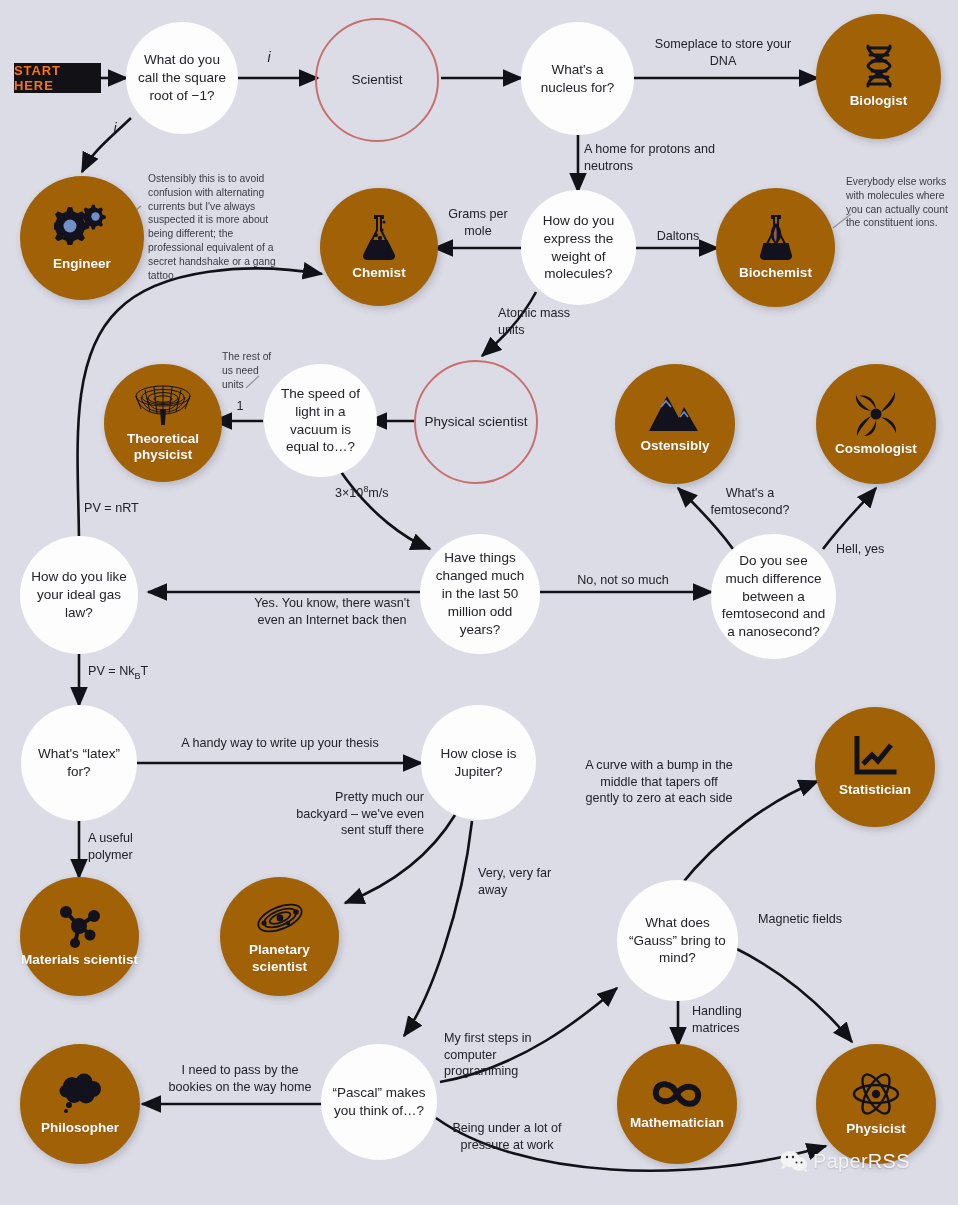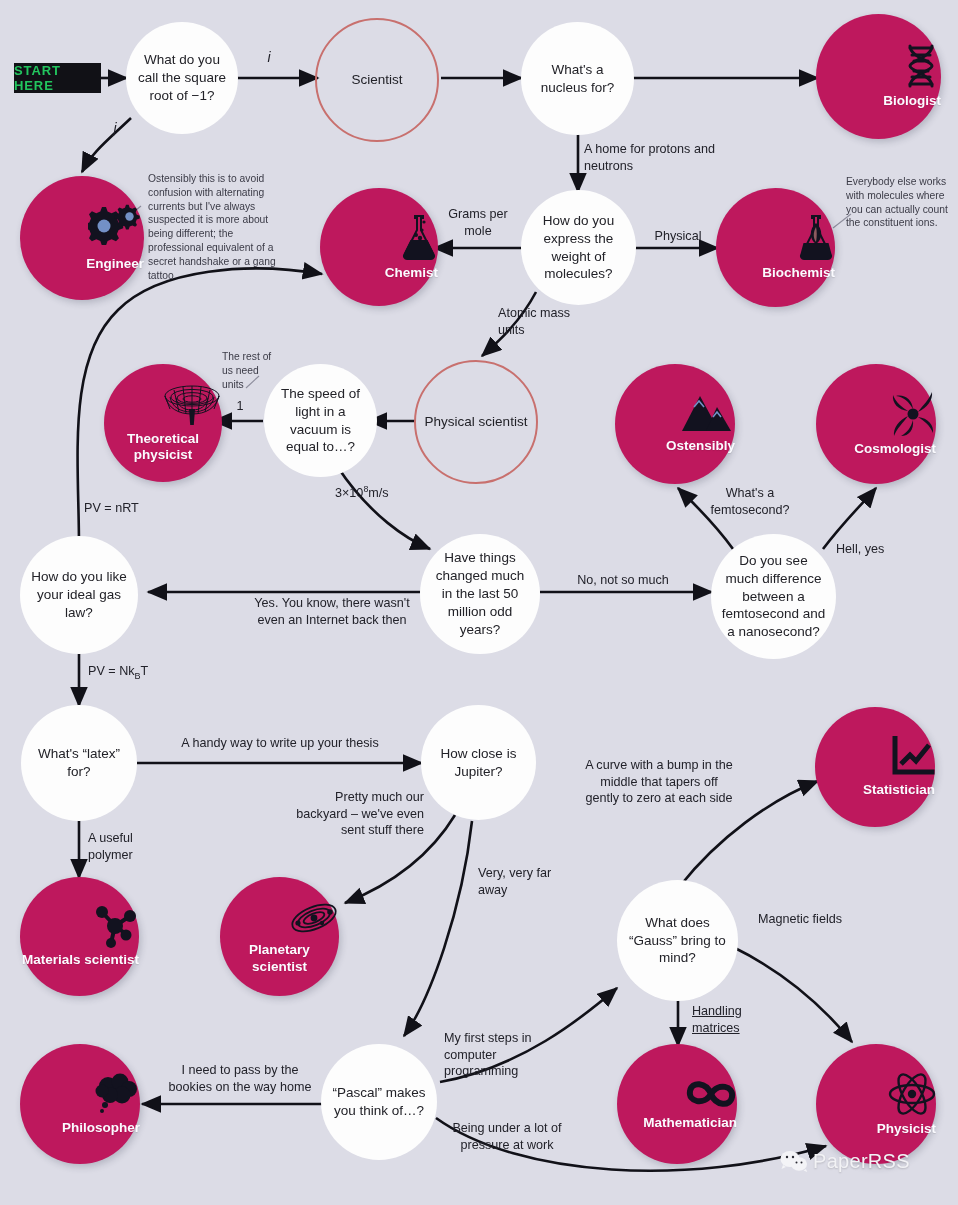--- a/index.html
+++ b/index.html
@@ -12,31 +12,31 @@
 
   svg#edges{position:absolute;left:0;top:0;width:958px;height:1205px;pointer-events:none;}
 
   
   .node{position:absolute;border-radius:50%;display:flex;flex-direction:column;
         align-items:center;justify-content:center;text-align:center;box-sizing:border-box;}
 
   .q{background:#fdfdfd;color:#1b1b22;}
   .q .lbl{font-size:13.5px;line-height:1.32;padding:0 10px;color:#222228;}
 
-  .res{background:#be185d;color:#ffffff;align-items:flex-end;}
+  .res{background:#a16207;color:#ffffff;}
   .res .lbl{font-weight:bold;font-size:13.5px;line-height:1.2;color:#fbfbff;
             text-shadow:0 1px 1px rgba(0,0,0,.10);}
   .res .ico{display:block;margin-bottom:4px;line-height:0;}
   .res.shadow{box-shadow:2px 3px 7px rgba(40,45,70,.22);}
 
   .ring{background:transparent;border:2.2px solid #c8706e;}
   .ring .lbl{font-size:13.5px;line-height:1.32;color:#222228;}
 
   
-  #start-here{position:absolute;background:#111116;color:#22c55e;font-weight:bold;
+  #start-here{position:absolute;background:#111116;color:#f97316;font-weight:bold;
      font-size:13px;letter-spacing:.9px;display:flex;align-items:center;
      justify-content:flex-start;}
 
   
   .etxt{position:absolute;font-size:12.6px;line-height:1.32;color:#22222a;}
   .etxt.c{text-align:center;}
   .etxt.r{text-align:right;}
   .note{position:absolute;font-size:10.3px;line-height:1.34;color:#3b3b47;}
   .ital{font-style:italic;font-size:14px;}
 
@@ -375,39 +375,40 @@
           <ellipse cx="24" cy="23" rx="22" ry="9" transform="rotate(-60 24 23)"></ellipse>
         </g>
         <circle cx="24" cy="23" r="4.2" fill="#12121f"></circle>
       </svg>
     </span>
     <span class="lbl">Physicist</span>
   </div>
 
   <div class="etxt ital c" style="left:258px;top:48px;width:22px;">i</div>
   <div class="etxt ital c" style="left:104px;top:119px;width:22px;">j</div>
+  <div class="etxt c" style="left:643px;top:36px;width:160px;">Someplace to store your DNA</div>
   <div class="etxt" style="left:584px;top:141px;width:150px;">A home for protons and neutrons</div>
   <div class="etxt c" style="left:442px;top:206px;width:72px;">Grams per mole</div>
-  <div class="etxt c" style="left:650px;top:228px;width:56px;">Physical</div>
+  <div class="etxt c" style="left:650px;top:228px;width:56px;">Daltons</div>
   <div class="etxt" style="left:498px;top:305px;width:82px;">Atomic mass units</div>
   <div class="etxt c" style="left:230px;top:398px;width:20px;">1</div>
   <div class="etxt" style="left:335px;top:484px;width:120px;">3×10<sup>8</sup>m/s</div>
   <div class="etxt" style="left:84px;top:500px;width:90px;">PV = nRT</div>
   <div class="etxt" style="left:88px;top:663px;width:100px;">PV = Nk<sub>B</sub>T</div>
   <div class="etxt c" style="left:242px;top:595px;width:180px;">Yes. You know, there wasn't even an Internet back then</div>
   <div class="etxt c" style="left:548px;top:572px;width:150px;">No, not so much</div>
   <div class="etxt c" style="left:690px;top:485px;width:120px;">What's a femtosecond?</div>
   <div class="etxt" style="left:836px;top:541px;width:80px;">Hell, yes</div>
   <div class="etxt c" style="left:160px;top:735px;width:240px;">A handy way to write up your thesis</div>
   <div class="etxt" style="left:88px;top:830px;width:80px;">A useful polymer</div>
   <div class="etxt r" style="left:288px;top:789px;width:136px;">Pretty much our backyard – we've even sent stuff there</div>
   <div class="etxt" style="left:478px;top:865px;width:90px;">Very, very far away</div>
   <div class="etxt c" style="left:584px;top:757px;width:150px;">A curve with a bump in the middle that tapers off gently to zero at each side</div>
   <div class="etxt c" style="left:755px;top:911px;width:90px;">Magnetic fields</div>
-  <div class="etxt" style="left:692px;top:1003px;width:90px;text-decoration:underline;">Handling matrices</div>
+  <div class="etxt" style="left:692px;top:1003px;width:90px;">Handling matrices</div>
   <div class="etxt" style="left:444px;top:1030px;width:120px;">My first steps in computer programming</div>
   <div class="etxt c" style="left:442px;top:1120px;width:130px;">Being under a lot of pressure at work</div>
   <div class="etxt c" style="left:160px;top:1062px;width:160px;">I need to pass by the bookies on the way home</div>
 
   <div class="note" style="left:148px;top:172px;width:136px;">Ostensibly this is to avoid confusion with alternating currents but I've always suspected it is more about being different; the professional equivalent of a secret handshake or a gang tattoo</div>
   <div class="note" style="left:846px;top:175px;width:106px;">Everybody else works with molecules where you can actually count the constituent ions.</div>
   <div class="note" style="left:222px;top:350px;width:56px;">The rest of us need units</div>
 
   <div id="wm" style="left:780px;top:1150px;">
     <span>

